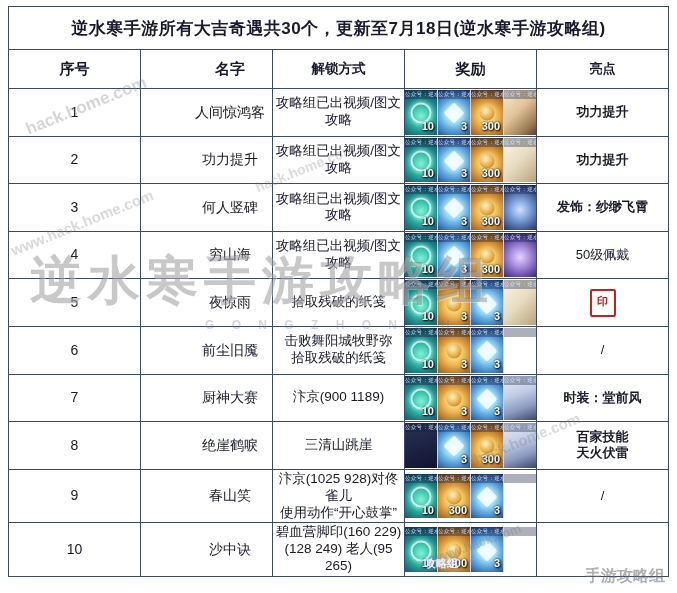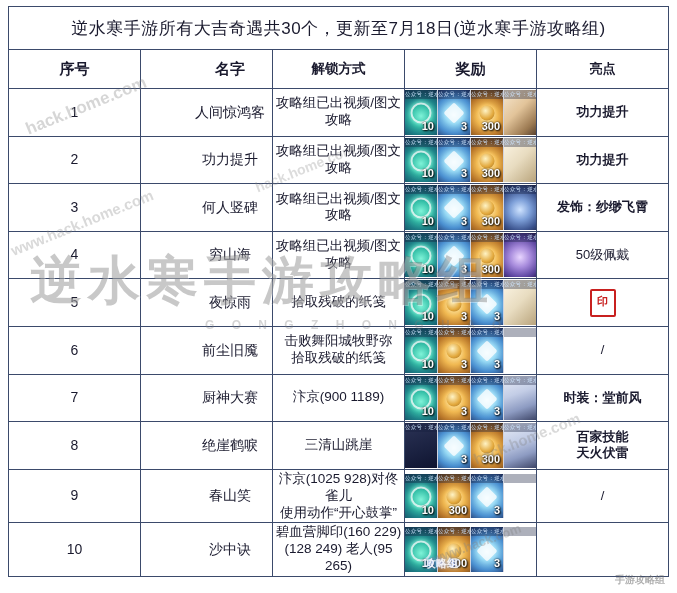--- a/index.html
+++ b/index.html
@@ -32,21 +32,21 @@
   table.main td, table.main th {
     border: 1px solid #3b4a6b;
     text-align: center;
     vertical-align: middle;
     color: #1a1a2e;
     background: transparent;
   }
   .title-cell {
     height: 40px;
     font-size: 17px;
-    font-weight: normal;
+    font-weight: bold;
     letter-spacing: 0.5px;
     color: #111122;
   }
   .head-cell {
     height: 36px;
     font-size: 15px;
     font-weight: bold;
   }
   .row-cell {
     height: 44.6px;
@@ -232,21 +232,21 @@
     color: rgba(130,130,130,0.30);
   }
   .wm-mr {
     left: 470px; top: 430px;
     font-size: 15px;
     transform: rotate(-22deg);
     color: rgba(130,130,130,0.30);
   }
   .wm-br {
     right: 12px; bottom: 6px;
-    font-size: 10px;
+    font-size: 16px;
     color: rgba(110,110,110,0.55);
   }
   .wm-c {
     left: 430px; top: 536px;
     font-size: 13px;
     transform: rotate(-20deg);
     color: rgba(130,130,130,0.35);
   }
   .wm-g {
     left: 252px; top: 160px;

